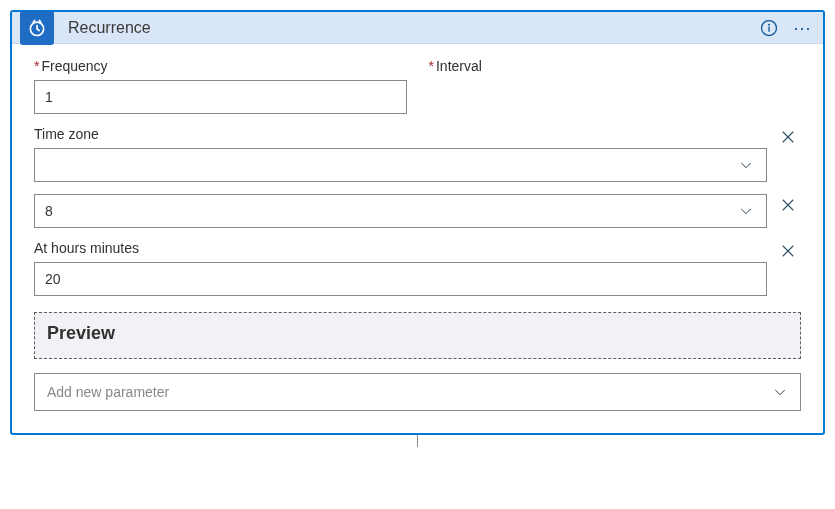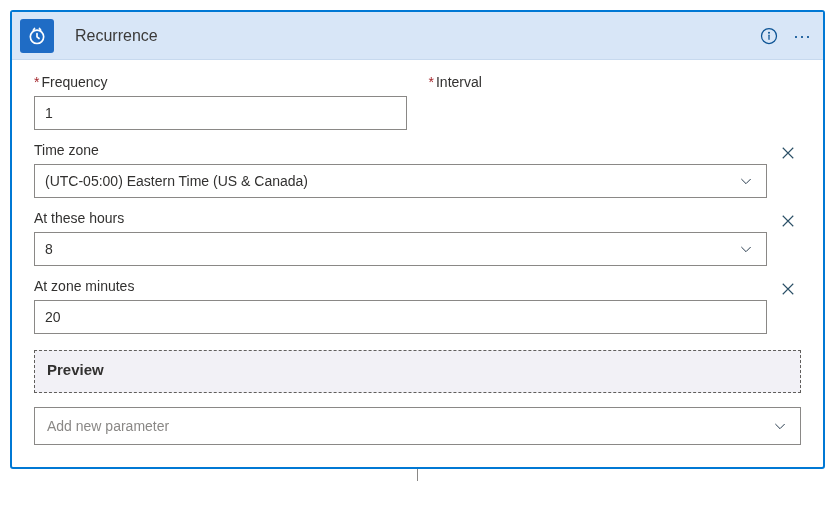--- a/index.html
+++ b/index.html
@@ -11,26 +11,25 @@
     color: #323130;
   }
   .card {
     width: 815px;
     border: 2px solid #0078d4;
     border-radius: 3px;
     background: #fff;
   }
   .header {
     background: #d8e6f7;
-    height: 48px;
+    height: 32px;
     display: flex;
     align-items: center;
     padding: 0 8px;
     border-bottom: 1px solid #c7d9ee;
-    gap: 7px;
   }
   .icon-box {
     width: 34px;
     height: 34px;
     background: #1f6cc5;
     border-radius: 3px;
     display: flex;
     align-items: center;
     justify-content: center;
     flex-shrink: 0;
@@ -73,21 +72,21 @@
   .field-row { display:flex; align-items:flex-start; gap:8px; margin-top:12px; }
   .field-main { flex:1; display:flex; flex-direction:column; }
   .remove-btn { width:26px; height:26px; display:flex; align-items:center; justify-content:center; cursor:pointer; margin-top:-2px; }
   .remove-btn svg { width:18px; height:18px; stroke:#2b4f66; fill:none; stroke-width:1.5; }
   .preview {
     margin-top:16px;
     border:1px dashed #605e5c;
     background:#f2f1f6;
     padding:10px 12px 12px 12px;
   }
-  .preview-title { font-weight:600; font-size:15px; margin-bottom:2px; }
+  .preview-title { font-weight:600; font-size:18px; margin-bottom:2px; }
   .preview-text { font-size:14px; color:#323130; }
   .add-param {
     margin-top:14px;
     height:38px;
     border:1px solid #8a8886;
     padding:16px 12px;
     display:flex;
     align-items:center;
     position:relative;
     color:#8a8886;
@@ -144,57 +143,55 @@
           <span class="req">*</span>
             <span>Interval</span>
         </div>
       </div>
     </div>
 
     <div class="field-row">
       <div class="field-main">
         <div class="label">Time zone</div>
         <div class="input">
-          <span>(UTC-05:00) Eastern Time (US &amp; Canada)</span>
           <span class="chev">
               <svg viewBox="0 0 24 24">
                 <path d="M5 9l7 7 7-7"></path>
               </svg>
             </span>
         </div>
       </div>
       <div class="remove-btn">
         <svg viewBox="0 0 24 24">
             <path d="M5 5l14 14M19 5L5 19"></path>
           </svg>
       </div>
     </div>
 
     <div class="field-row">
       <div class="field-main">
-        <div class="label">At these hours</div>
         <div class="input">
           <span>8</span>
           <span class="chev">
               <svg viewBox="0 0 24 24">
                 <path d="M5 9l7 7 7-7"></path>
               </svg>
             </span>
         </div>
       </div>
       <div class="remove-btn">
         <svg viewBox="0 0 24 24">
             <path d="M5 5l14 14M19 5L5 19"></path>
           </svg>
       </div>
     </div>
 
     <div class="field-row">
       <div class="field-main">
-        <div class="label">At zone minutes</div>
+        <div class="label">At hours minutes</div>
         <div class="input">
           <span>20</span>
         </div>
       </div>
       <div class="remove-btn">
         <svg viewBox="0 0 24 24">
             <path d="M5 5l14 14M19 5L5 19"></path>
           </svg>
       </div>
     </div>

